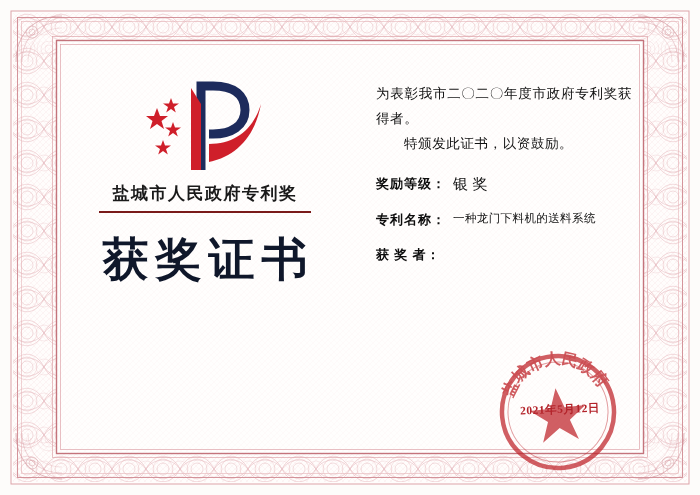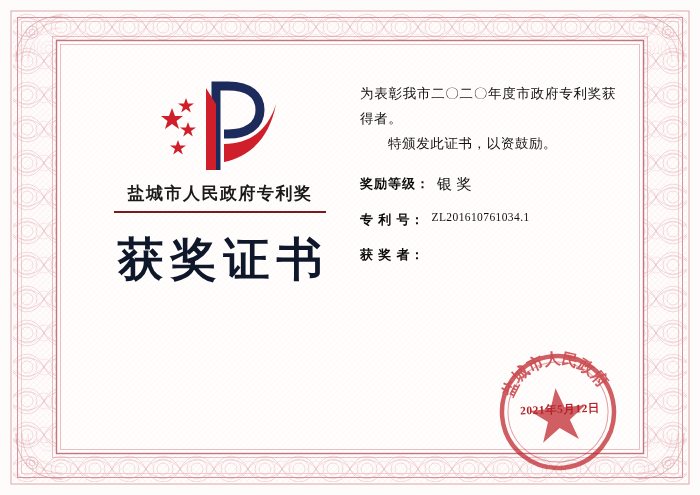--- a/index.html
+++ b/index.html
@@ -41,21 +41,21 @@
 
   
   .content {
     position: absolute;
     left: 60px; top: 44px;
     width: 580px; height: 407px;
   }
 
   .left-panel {
     position: absolute;
-    left: 26px; top: 30px;
+    left: 11px; top: 30px;
     width: 268px;
     text-align: center;
   }
 
   .emblem {
     width: 132px;
     height: 104px;
     margin: 0 auto 4px auto;
     position: relative;
   }
@@ -83,21 +83,21 @@
     font-weight: bold;
     color: #0f172a;
     letter-spacing: 7px;
     text-indent: 7px;
     white-space: nowrap;
     line-height: 1;
   }
 
   .right-panel {
     position: absolute;
-    left: 300px; top: 38px;
+    left: 316px; top: 38px;
     width: 256px;
     color: #111;
   }
 
   .para {
     font-size: 13.5px;
     line-height: 1.85;
     letter-spacing: 0.6px;
     text-align: justify;
   }
@@ -270,25 +270,25 @@
       <div class="para">为表彰我市二〇二〇年度市政府专利奖获得者。</div>
       <div class="para indent">特颁发此证书，以资鼓励。</div>
 
       <div class="fields">
 
         <div class="field-row">
           <span class="field-label">奖励等级：</span>
           <span class="field-value">银  奖</span>
         </div>
 
-
         <div class="field-row">
-          <span class="field-label">专 利 号：</span>
-          <span class="field-value small">ZL201610761034.1</span>
+          <span class="field-label">专利名称：</span>
+          <span class="field-value small">一种龙门下料机的送料系统</span>
         </div>
+
 
         <div class="field-row">
           <span class="field-label">获 奖 者：</span>
         </div>
 
       </div>
     </div>
 
     <div class="seal">
       <svg width="136" height="136" viewBox="0 0 136 136" xmlns="http://www.w3.org/2000/svg">

